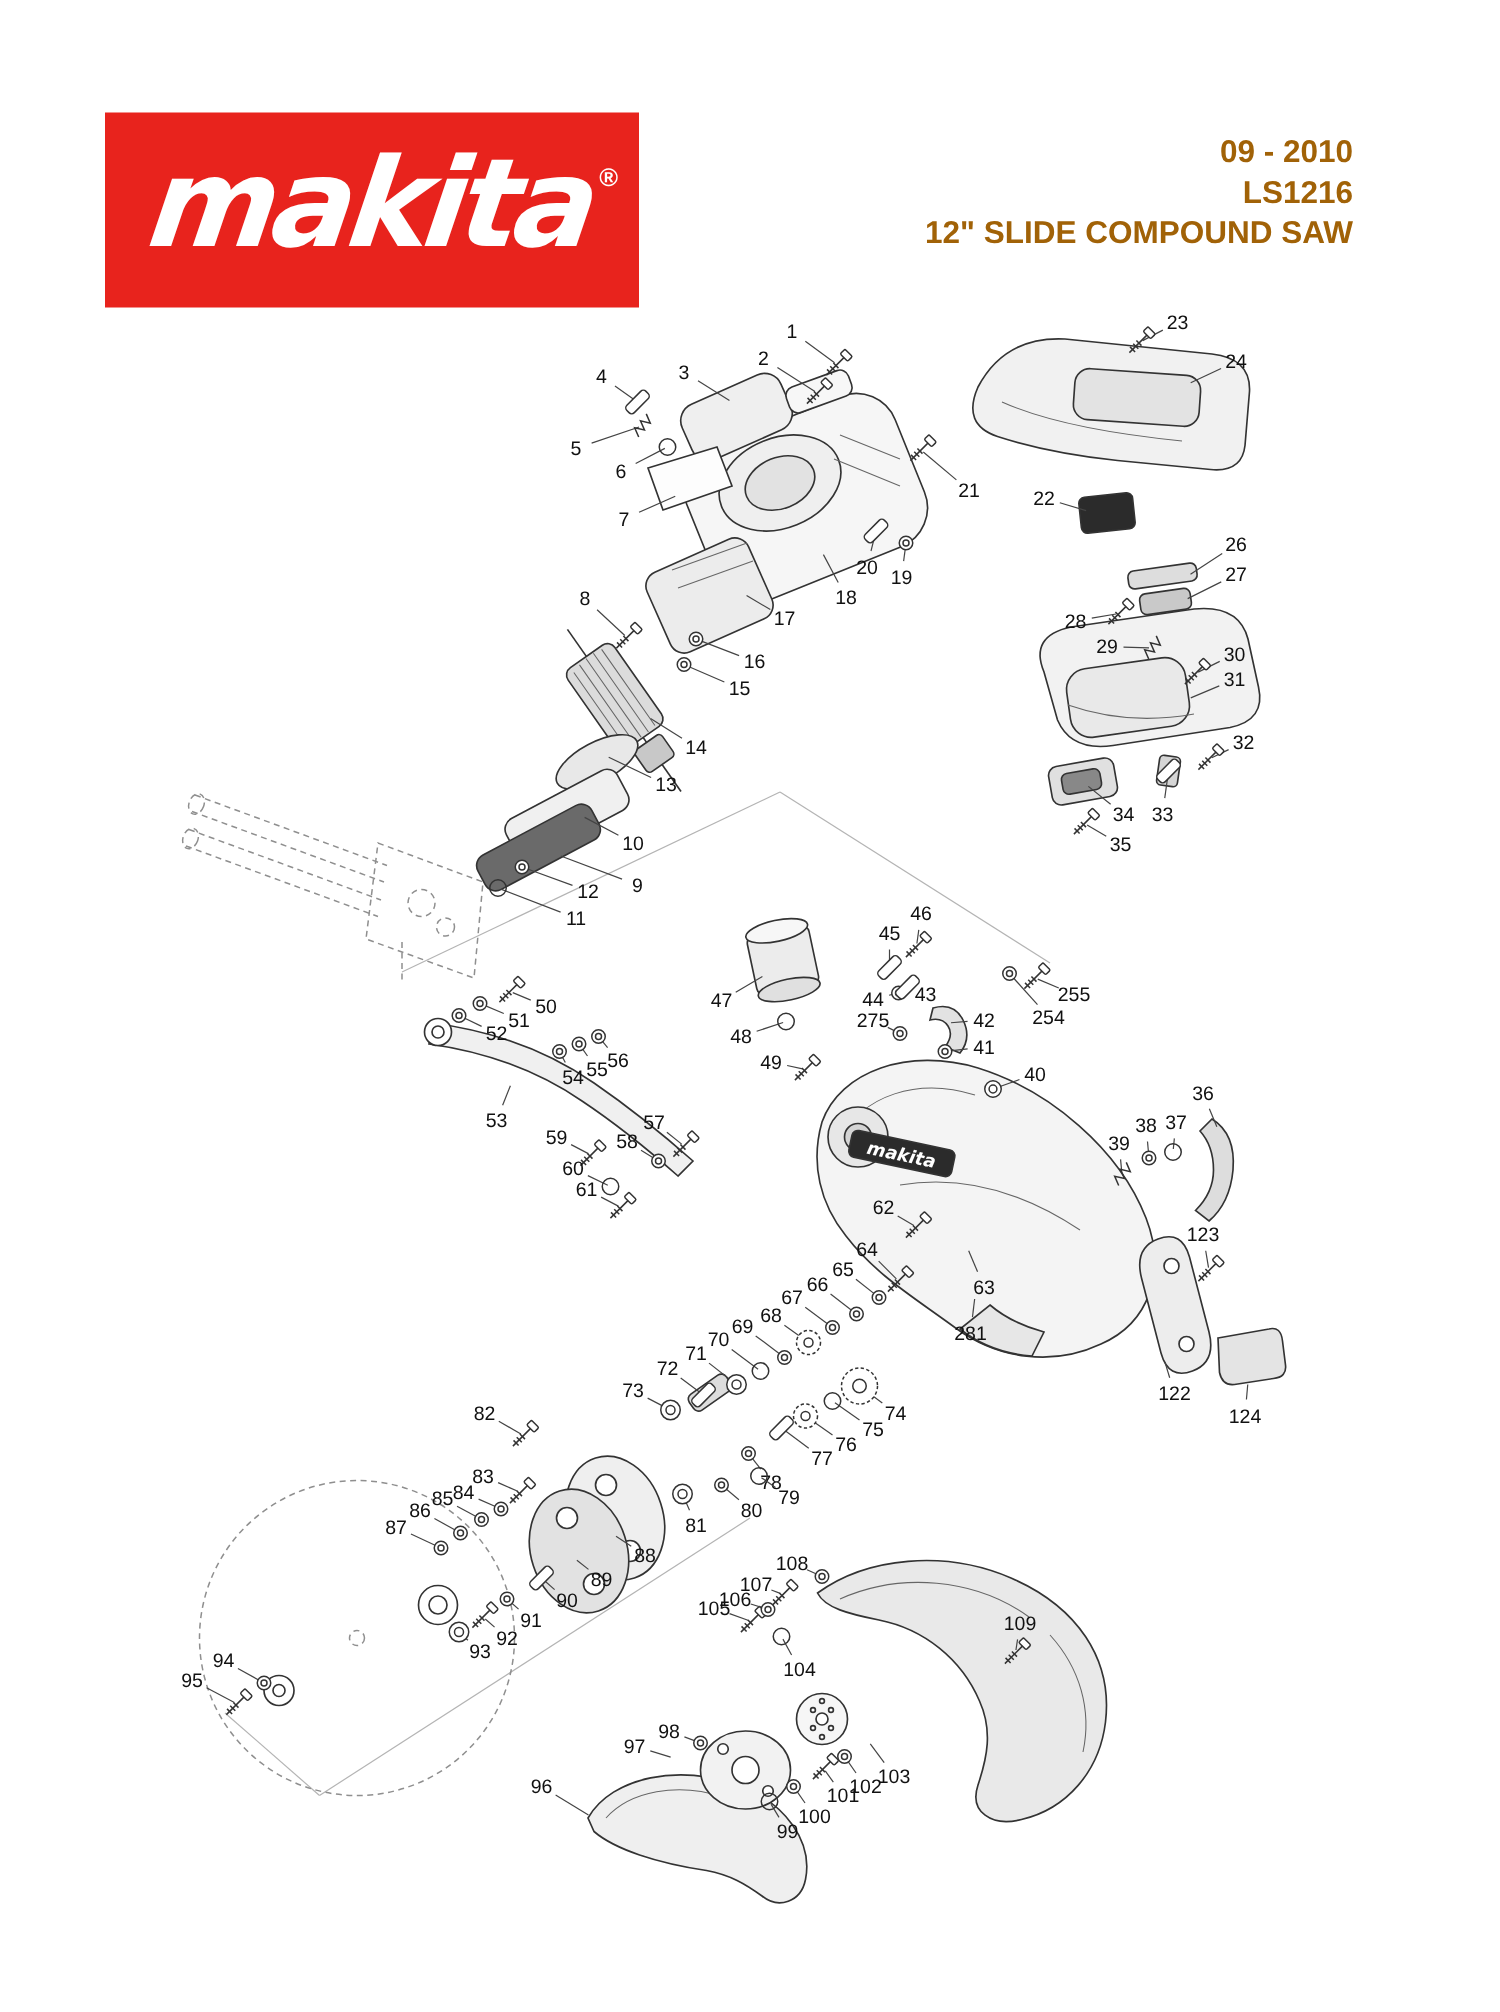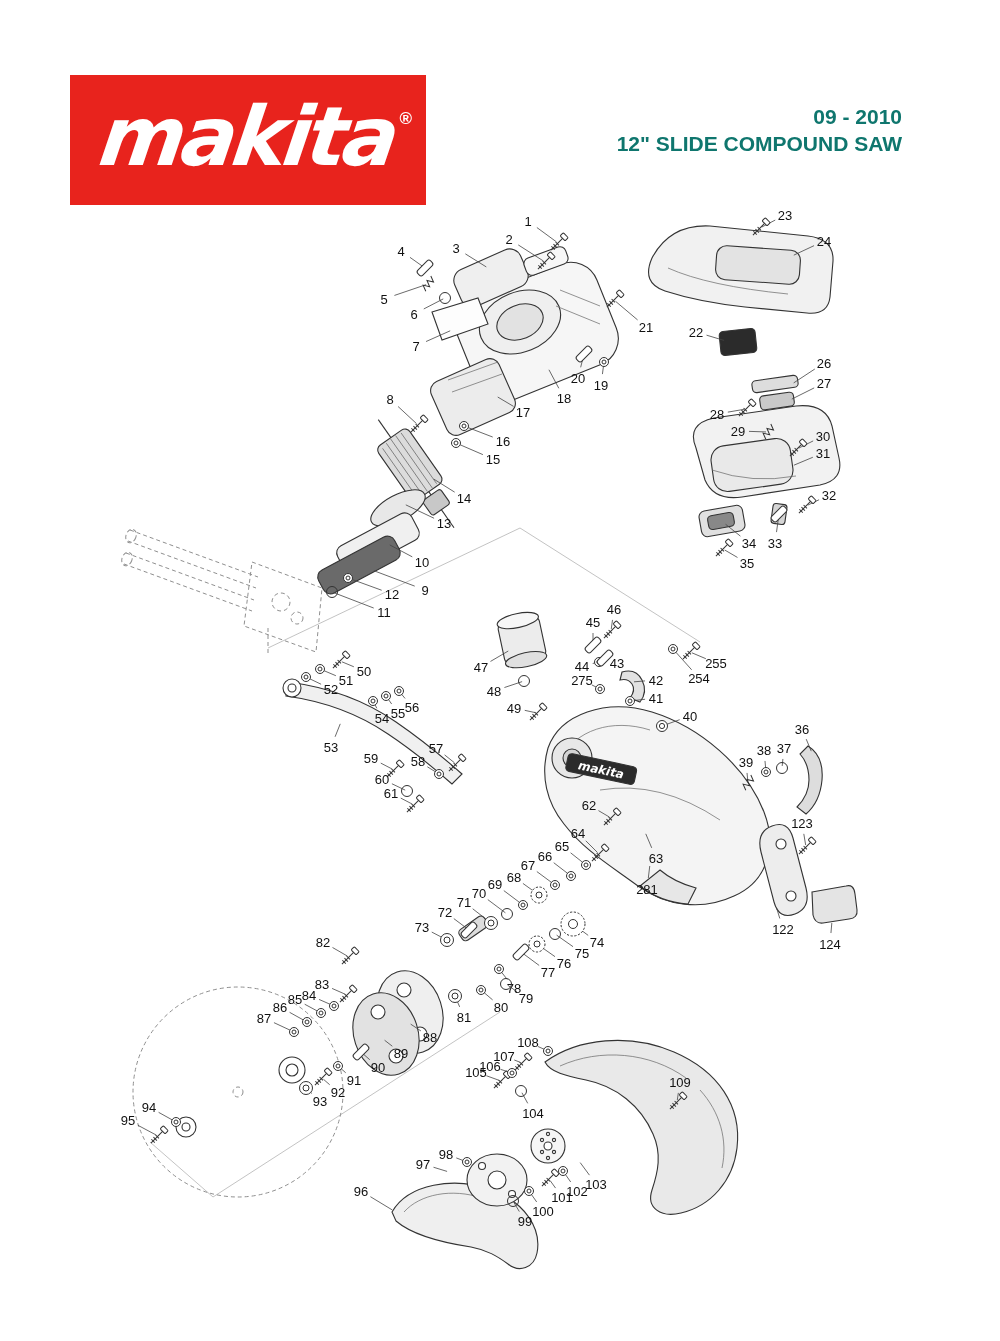--- a/index.html
+++ b/index.html
@@ -8,22 +8,22 @@
         font-family:"Liberation Sans",sans-serif;overflow:hidden;}
 
   
   .logo{position:absolute;left:70px;top:75px;width:356px;height:130px;background:#e8231d;}
   .logo-text{position:absolute;left:50%;top:50%;transform:translate(-50%,-54%) skewX(-8deg);
              color:#fff;font-family:"DejaVu Sans",sans-serif;font-weight:bold;font-style:italic;
              font-size:82px;letter-spacing:-4px;white-space:nowrap;line-height:1;}
   .logo-reg{position:absolute;top:34px;right:14px;color:#fff;font-size:17px;font-weight:bold;}
 
   
-  .header-info{position:absolute;top:103px;right:98px;text-align:right;
-               font-weight:bold;font-size:21px;line-height:27px;color:#0f766e;}
+  .header-info{position:absolute;top:88px;right:98px;text-align:right;
+               font-weight:bold;font-size:21px;line-height:27px;color:#a16207;}
 
   svg{position:absolute;left:0;top:0;}
 
   .s{stroke:#333;stroke-width:1.1;}
   .thin{stroke:#666;stroke-width:0.7;fill:none;}
   .ghost{stroke:#8f8f8f;stroke-width:1;fill:none;stroke-dasharray:4 3;}
   .faint{stroke:#b4b4b4;stroke-width:0.8;}
   .leader{stroke:#444;stroke-width:0.8;}
   .part-num{font-family:"Liberation Sans",sans-serif;font-size:13px;fill:#111;text-anchor:middle;}
   .glyph{stroke:#333;stroke-width:1;fill:#fff;}
@@ -37,20 +37,21 @@
 
 <div id="page">
 
   <div class="logo">
     <span class="logo-text">makita</span>
     <span class="logo-reg">®</span>
   </div>
 
   <div class="header-info">
     <div>09 - 2010</div>
+    <div>LS1216</div>
     <div>12" SLIDE COMPOUND SAW</div>
   </div>
 
   <svg id="diagram-svg" width="1000" height="1341" viewBox="0 0 1000 1341">
 
     <g>
       <line class="faint" x1="268" y1="648" x2="520" y2="528"></line>
       <line class="faint" x1="520" y1="528" x2="700" y2="642"></line>
       <line class="faint" x1="150" y1="1142" x2="213" y2="1197"></line>
       <line class="faint" x1="213" y1="1197" x2="500" y2="1012"></line>

